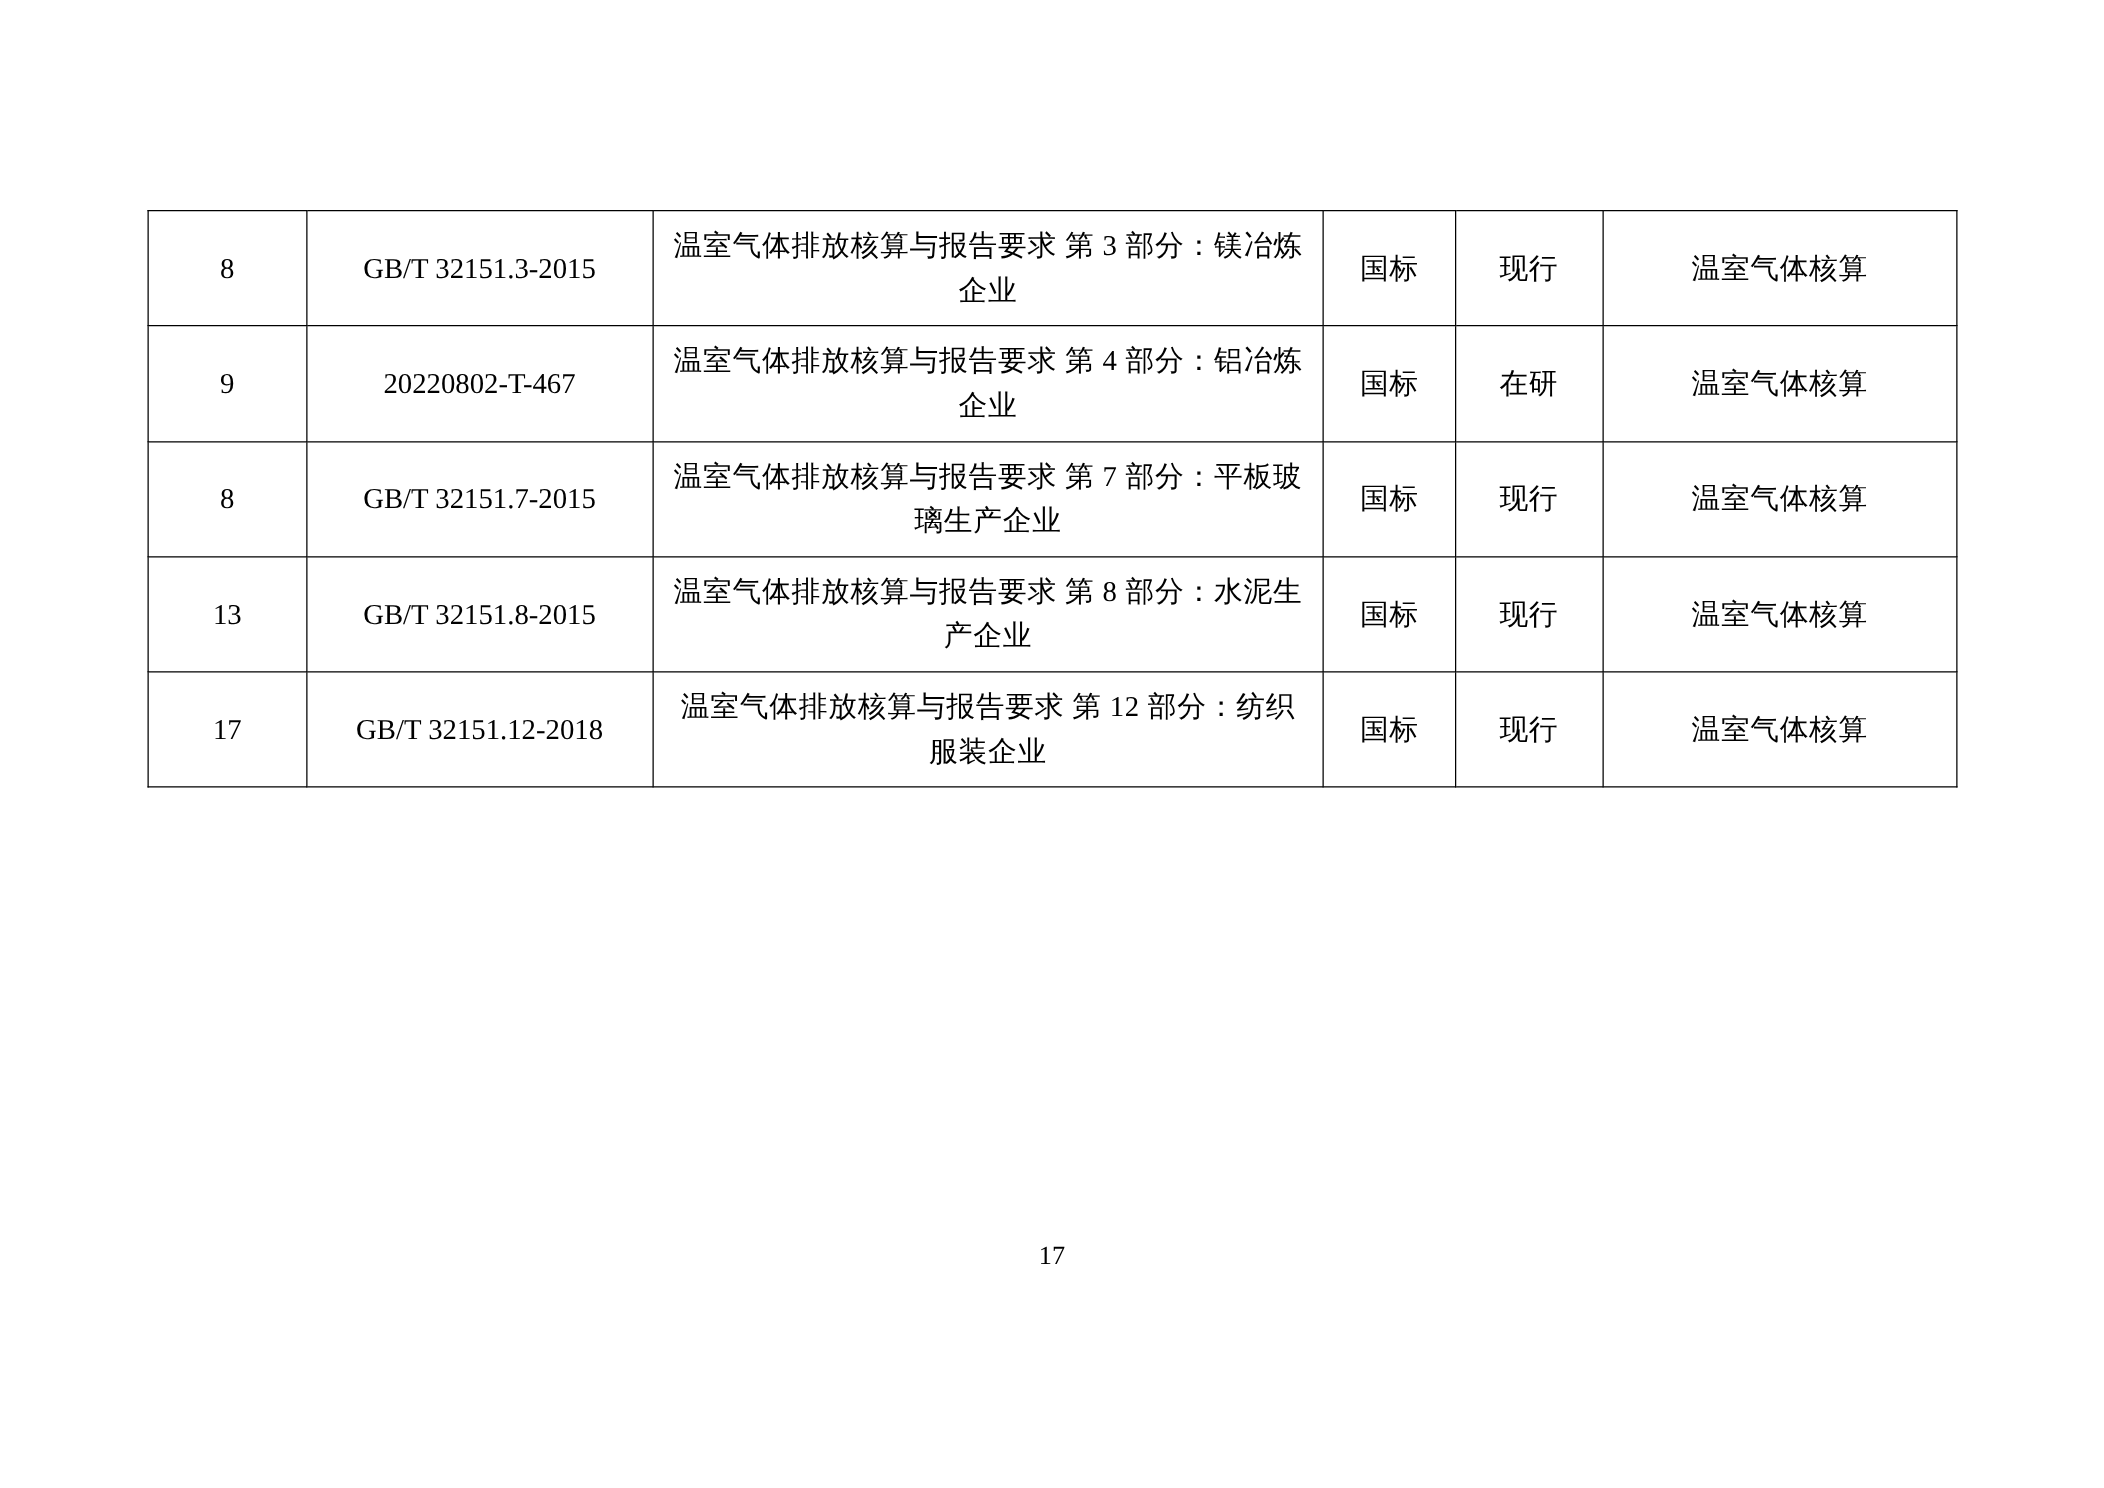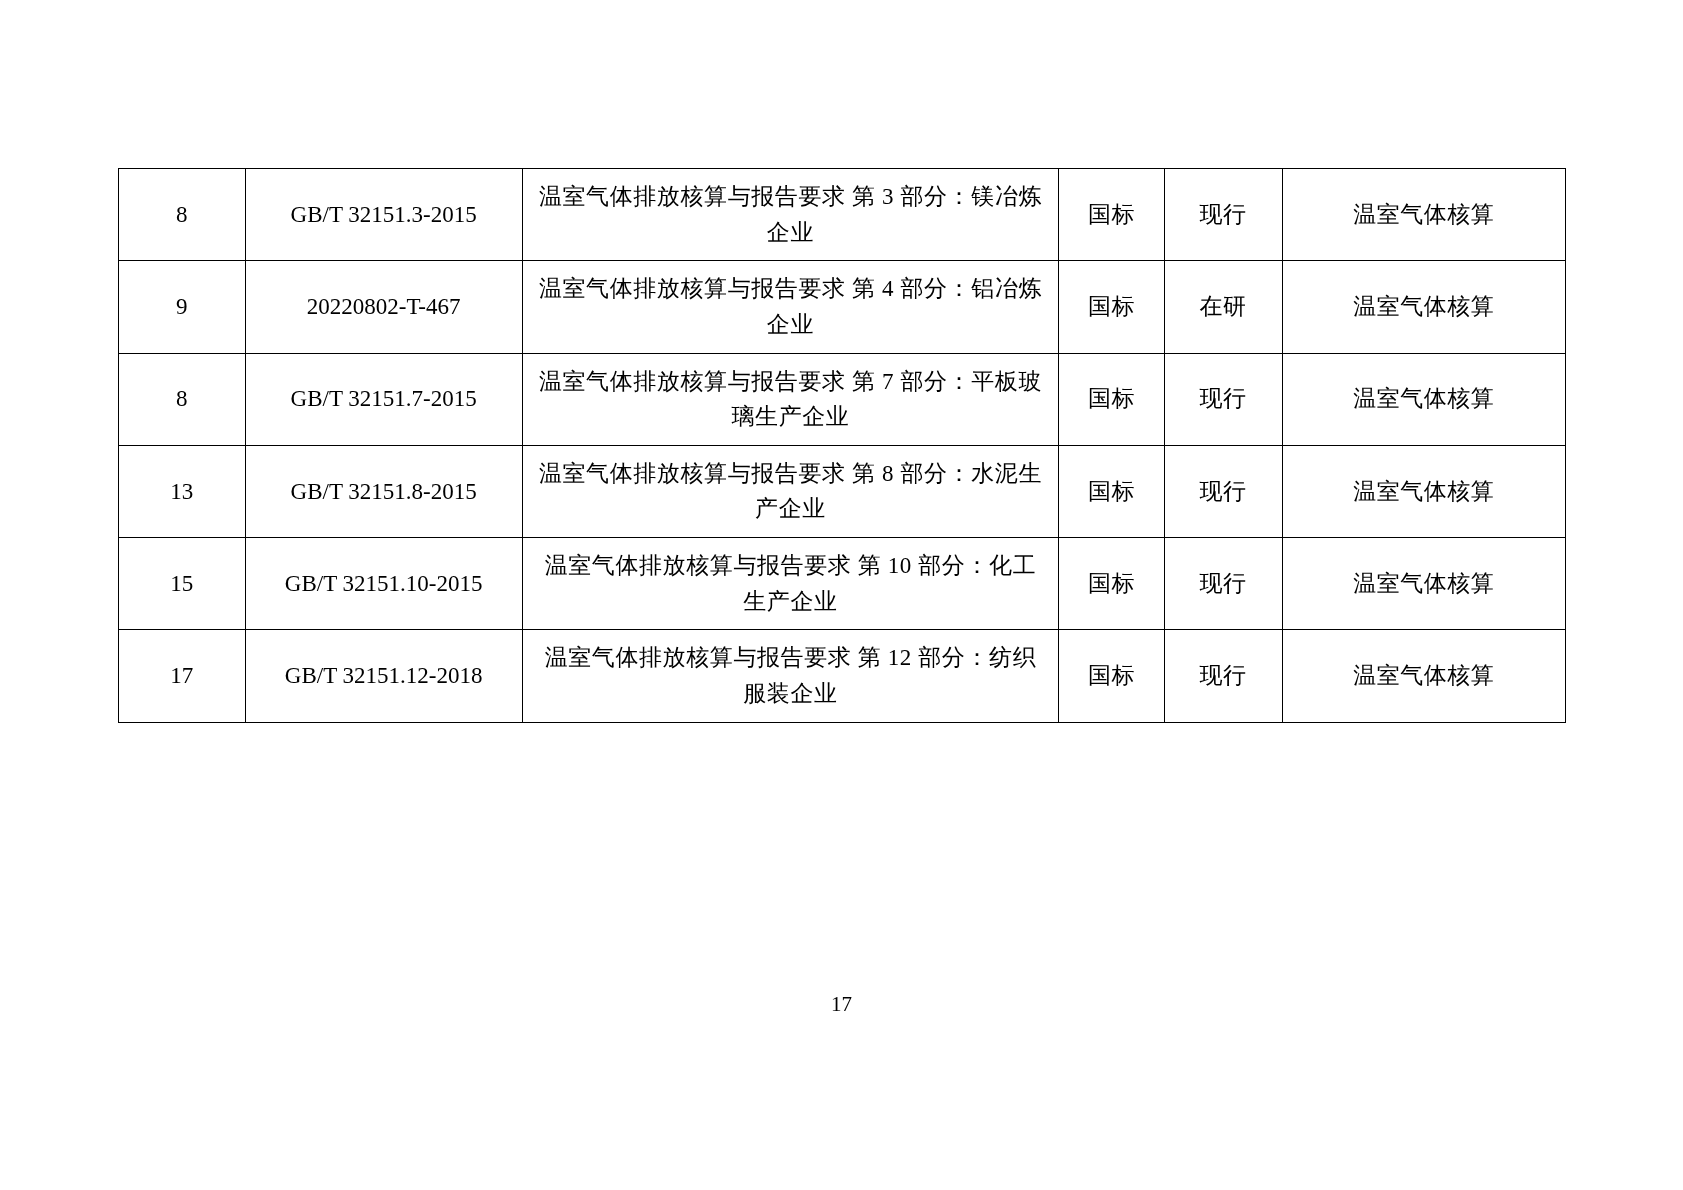--- a/index.html
+++ b/index.html
@@ -153,40 +153,20 @@
           </td>
         <td>
             <div class="cell-inner center cn">现行</div>
           </td>
         <td>
             <div class="cell-inner center cn">温室气体核算</div>
           </td>
       </tr>
       <tr>
         <td>
-            <div class="cell-inner center">15</div>
-          </td>
-        <td>
-            <div class="cell-inner center">GB/T 32151.10-2015</div>
-          </td>
-        <td class="name-cell">
-            <div class="cell-inner cn">温室气体排放核算与报告要求 第 10 部分：化工生产企业</div>
-          </td>
-        <td>
-            <div class="cell-inner center cn">国标</div>
-          </td>
-        <td>
-            <div class="cell-inner center cn">现行</div>
-          </td>
-        <td>
-            <div class="cell-inner center cn">温室气体核算</div>
-          </td>
-      </tr>
-      <tr>
-        <td>
             <div class="cell-inner center">17</div>
           </td>
         <td>
             <div class="cell-inner center">GB/T 32151.12-2018</div>
           </td>
         <td class="name-cell">
             <div class="cell-inner cn">温室气体排放核算与报告要求 第 12 部分：纺织服装企业</div>
           </td>
         <td>
             <div class="cell-inner center cn">国标</div>

